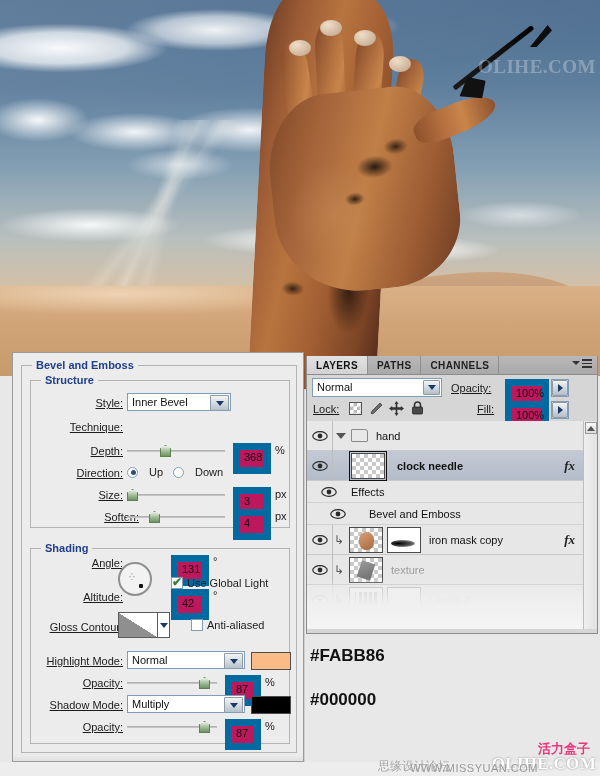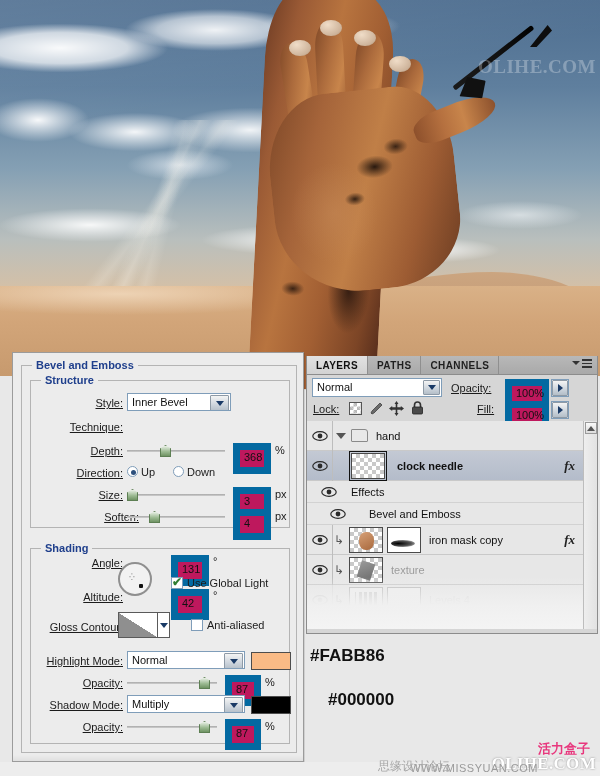--- a/index.html
+++ b/index.html
@@ -159,21 +159,21 @@
   .slider .track {
     position:absolute; left:0; right:0; top:5px; height:2px;
     background:linear-gradient(180deg,#a8a8a8,#cfcfcf);
   }
   .slider .thumb {
     position:absolute; top:0; width:11px; height:12px;
     background:linear-gradient(180deg,#e9f0e6,#9dbb93 55%,#6f9363);
     border:1px solid #5d7f53;
     clip-path:polygon(50% 0, 100% 30%, 100% 100%, 0 100%, 0 30%);
   }
-  .radio-wrap { position:absolute; display:flex; gap:3px; }
+  .radio-wrap { position:absolute; display:flex; align-items:center; gap:11px; }
   .radio {
     width:11px; height:11px; border-radius:50%; background:#fff;
     border:1px solid #7f9db9; position:relative; flex:none;
   }
   .radio.on::after {
     content:""; position:absolute; left:2.5px; top:2.5px; width:5px; height:5px;
     border-radius:50%; background:#2c4f7c;
   }
   .radio-lbl { font:11px "Liberation Sans", sans-serif; color:#1b1b1b; }
   .cb-wrap { position:absolute; display:flex; align-items:center; gap:4px; }
@@ -449,21 +449,21 @@
   <span class="dot"></span>
 </div>
 <div id="contour-swatch">
   <div class="tri"></div>
 </div>
 <div id="contour-arrow">
     <i class="chev"></i>
   </div>
 
 <span class="hexlabel" style="left:310px; top:646px;">#FABB86</span>
-<span class="hexlabel" style="left:328px; top:690px;">#000000</span>
+<span class="hexlabel" style="left:310px; top:690px;">#000000</span>
 
 <div id="layers">
 
   <div id="tabstrip">
     <span class="tab active">LAYERS</span>
     <span class="tab">PATHS</span>
     <span class="tab">CHANNELS</span>
     <span id="panel-menu">
       <i class="tri"></i>
       <span class="bars">

